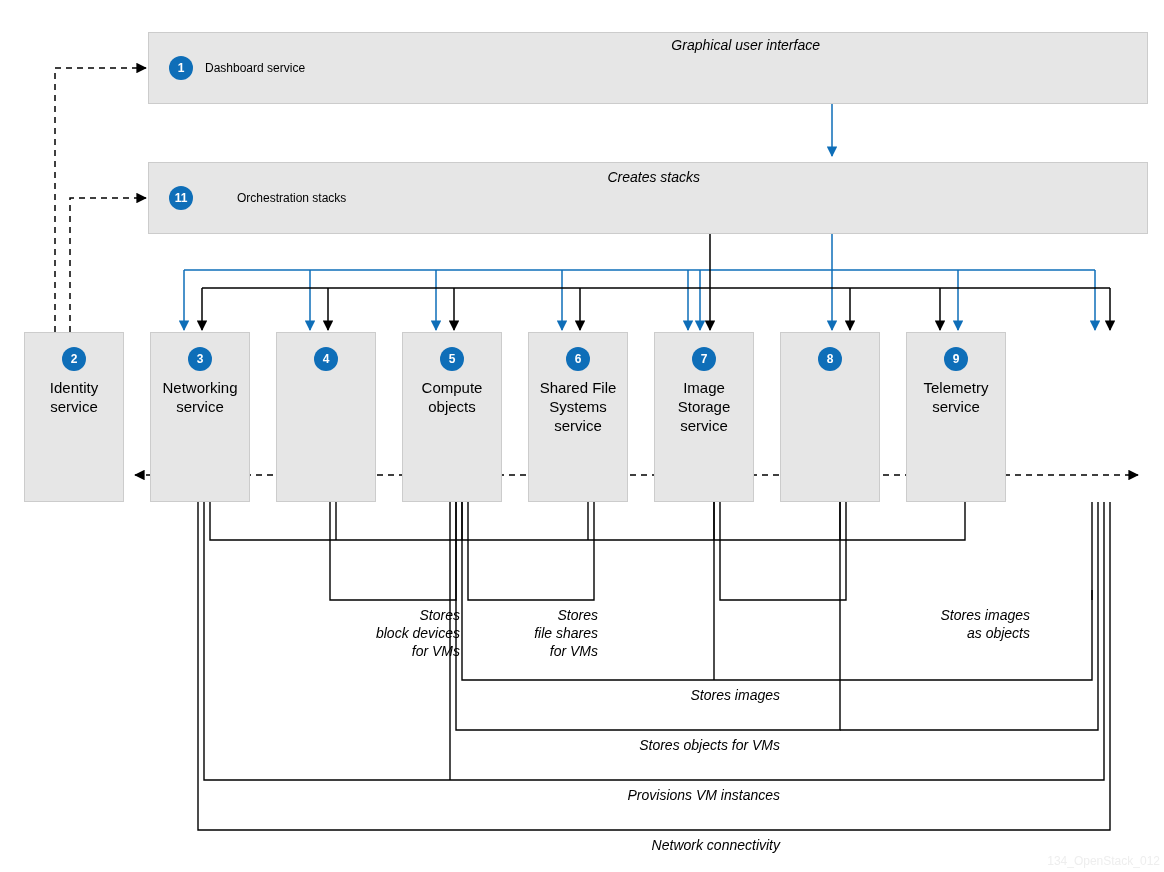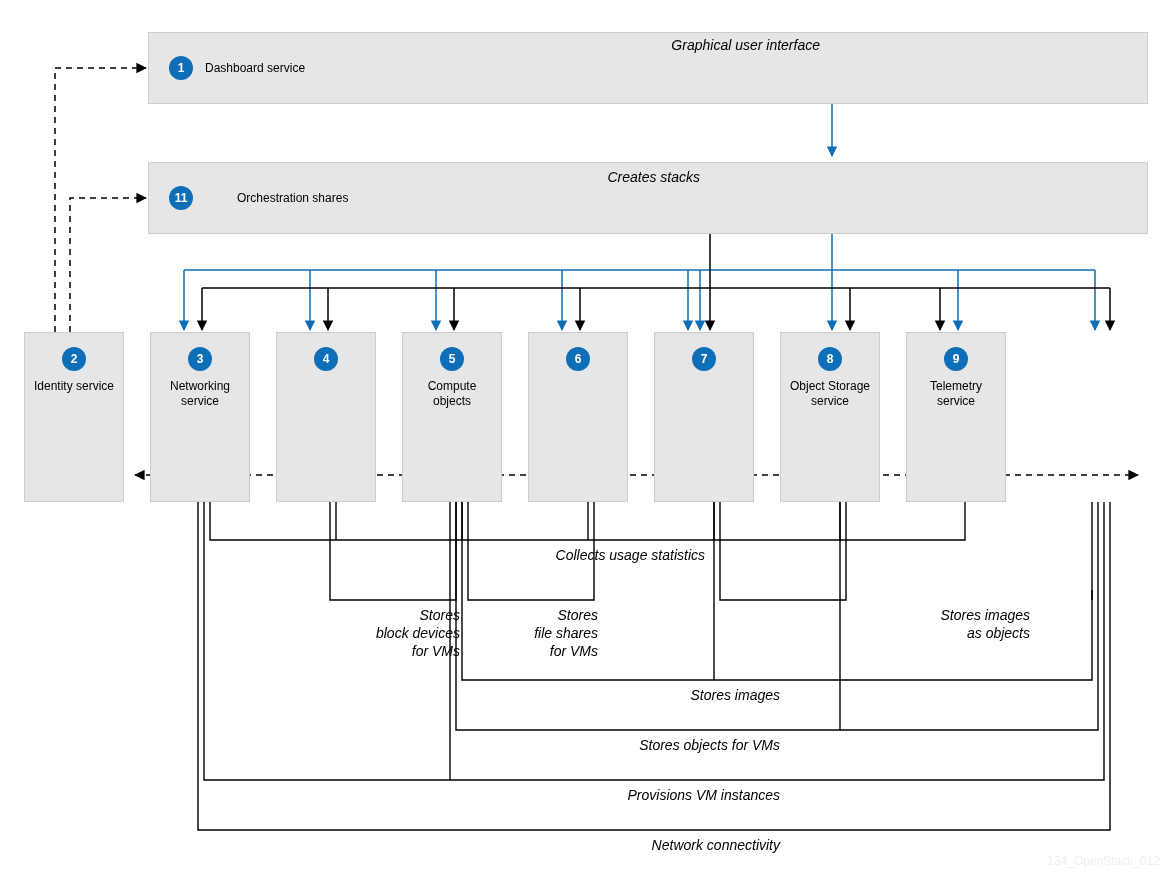--- a/index.html
+++ b/index.html
@@ -57,21 +57,21 @@
     border: 1px solid #ccc;
     box-sizing: border-box;
     text-align: center;
     padding-top: 14px;
     width: 100px;
     top: 332px;
     height: 170px;
   }
   .svc .badge { margin: 0 auto 8px auto; }
   .svc .label {
-    font-size: 12px;
+    font-size: 15px;
     line-height: 1.25;
     display: block;
     padding: 0 6px;
   }
 
   
   .caption {
     position: absolute;
     font-style: italic;
     font-size: 14px;
@@ -191,21 +191,21 @@
     </g>
   </svg>
 
   <div class="wide-box" style="left:148px; top:32px; width:1000px; height:72px;">
     <span class="badge">1</span>
     <span class="label">Dashboard service</span>
   </div>
 
   <div class="wide-box" style="left:148px; top:162px; width:1000px; height:72px;gap:44px;">
     <span class="badge">11</span>
-    <span class="label">Orchestration shares</span>
+    <span class="label">Orchestration stacks</span>
   </div>
 
   <div class="caption" style="left:500px; top:36px; width:320px;">Graphical user interface</div>
   <div class="caption" style="left:500px; top:168px; width:200px;">Creates stacks</div>
 
   <div class="svc" style="left:24px;">
     <div class="badge">2</div>
     <span class="label">Identity service</span>
   </div>
   <div class="svc" style="left:150px;">
@@ -214,34 +214,34 @@
   </div>
   <div class="svc" style="left:276px;">
     <div class="badge">4</div>
   </div>
   <div class="svc" style="left:402px;">
     <div class="badge">5</div>
     <span class="label">Compute objects</span>
   </div>
   <div class="svc" style="left:528px;">
     <div class="badge">6</div>
+    <span class="label">Shared File Systems service</span>
   </div>
   <div class="svc" style="left:654px;">
     <div class="badge">7</div>
+    <span class="label">Image Storage service</span>
   </div>
   <div class="svc" style="left:780px;">
     <div class="badge">8</div>
-    <span class="label">Object Storage service</span>
   </div>
   <div class="svc" style="left:906px;">
     <div class="badge">9</div>
     <span class="label">Telemetry service</span>
   </div>
 
-  <div class="caption" style="left:455px; top:546px; width:250px;">Collects usage statistics</div>
 
   <div class="caption" style="left:330px; top:606px; width:130px;">Stores
 block devices
 for VMs</div>
   <div class="caption" style="left:468px; top:606px; width:130px;">Stores
 file shares
 for VMs</div>
   <div class="caption" style="left:830px; top:606px; width:200px;">Stores images
 as objects</div>
 

